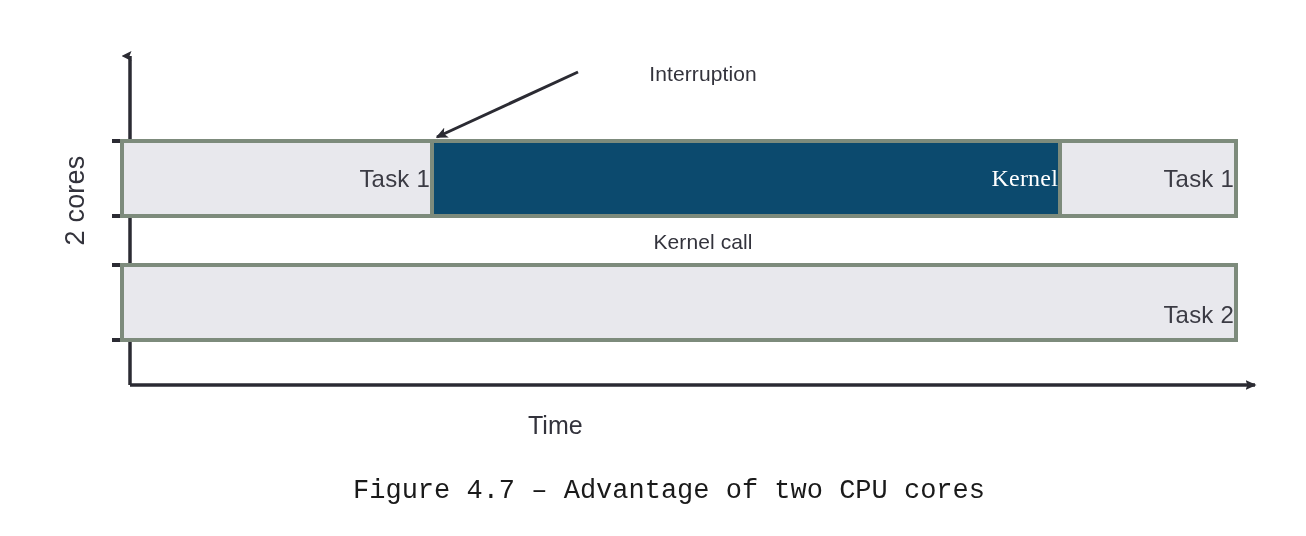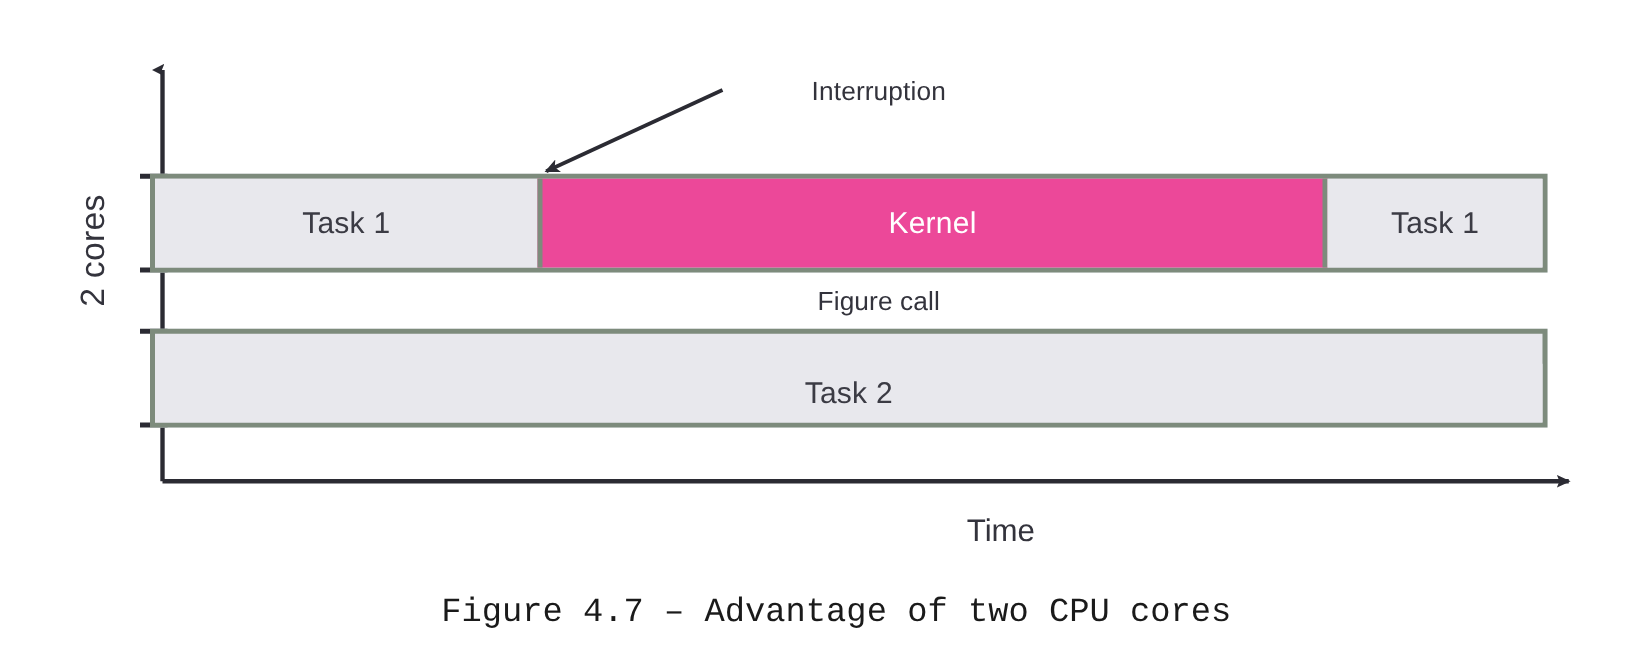--- a/index.html
+++ b/index.html
@@ -59,21 +59,21 @@
     color: #33333c;
     letter-spacing: 0.2px;
   }
 
   
   #x-axis-label {
     position: absolute;
     left: 528px;
     top: 411px;
     width: 300px;
-    text-align: right;
+    text-align: left;
     font-size: 25px;
     color: #33333c;
   }
 
   
   .lane {
     position: absolute;
     box-sizing: border-box;
     border: 4px solid #7d8b7c;
     display: flex;
@@ -89,32 +89,33 @@
   #lane-core2 {
     left: 120px;
     top: 263px;
     width: 1118px;
     height: 79px;
   }
   .seg {
     box-sizing: border-box;
     display: flex;
     align-items: center;
-    justify-content: center;
+    justify-content: flex-end;
     font-size: 24px;
     letter-spacing: 0.2px;
     overflow: hidden;
   }
   .seg.task {
     background: #e8e8ed;
     color: #3b3b44;
   }
   .seg.kernel {
-    background: #ec4899;
+    background: #0c4a6e;
     color: #ffffff;
+    font-family: Liberation Serif, serif;
   }
   #seg-task1-a { width: 306px; }
   #seg-kernel  { width: 632px; border-left: 4px solid #7d8b7c; border-right: 4px solid #7d8b7c; }
   #seg-task1-b { flex: 1 1 auto; }
   #seg-task2   { flex: 1 1 auto; margin-top: 24px; }
 
   
   #figure-caption {
     position: absolute;
     left: 16px;
@@ -127,21 +128,21 @@
   }
 </style>
 </head>
 <body>
 
 <div id="figure-root">
 
   <div id="annotation-text">
     <span class="ann-line">Interruption</span>
     <span class="ann-line">or</span>
-    <span class="ann-line">Figure call</span>
+    <span class="ann-line">Kernel call</span>
   </div>
 
   <svg id="axes-svg" viewBox="0 0 1306 536">
     <defs>
       <marker id="arrowhead-up" markerWidth="10" markerHeight="10" refX="5" refY="8.5" orient="auto" markerUnits="userSpaceOnUse">
         <path d="M5,0 L10,10 L5,8 L0,10 Z" fill="#2b2b33"></path>
       </marker>
       <marker id="arrowhead-right" markerWidth="11" markerHeight="10" refX="9.5" refY="5" orient="auto" markerUnits="userSpaceOnUse">
         <path d="M0,0 L11,5 L0,10 L2,5 Z" fill="#2b2b33"></path>
       </marker>

